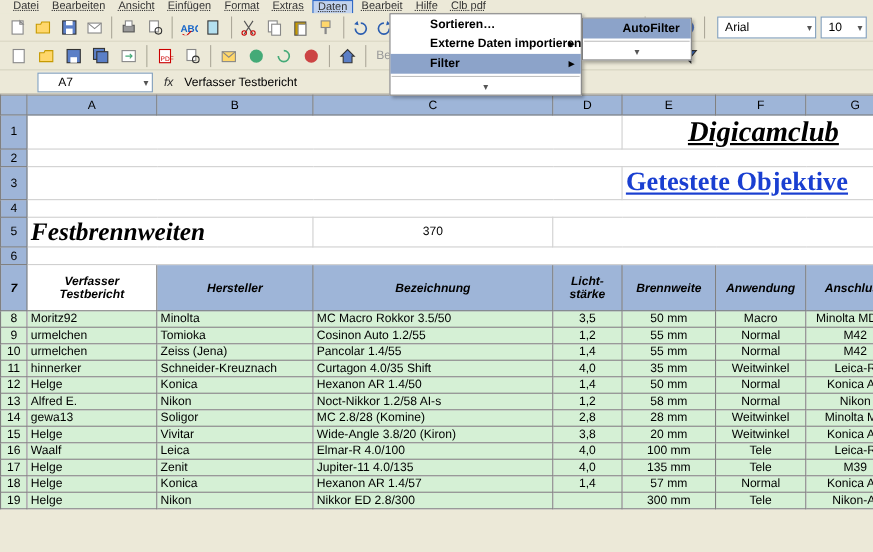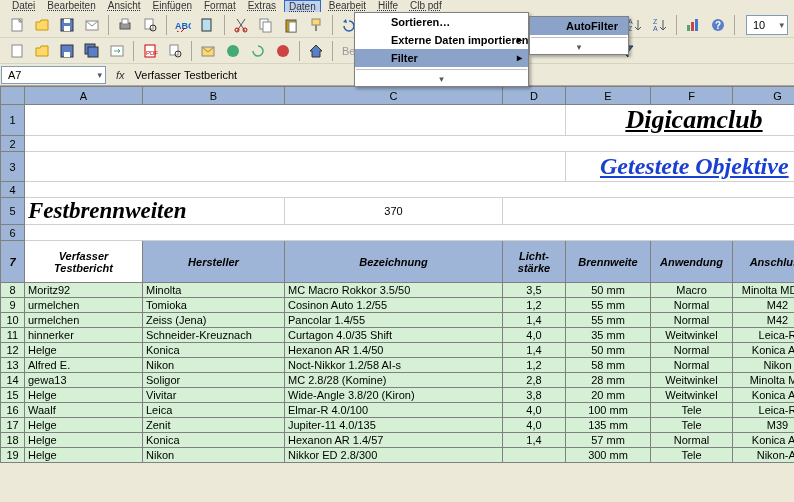--- a/index.html
+++ b/index.html
@@ -6,36 +6,36 @@
 body { background:#ece9d8; font-size:11px; overflow:hidden; width:794px; height:502px; position:relative; }
 .menubar { height:12px; background:#ece9d8; display:flex; padding:0 8px; gap:4px; font-size:10px; color:#333; align-items:center; overflow:hidden; }
 .menubar span { padding:0 4px; border-bottom:1px dotted transparent; text-decoration:underline dotted; }
 .toolbar { height:26px; background:#ece9d8; display:flex; align-items:center; padding:0 6px; gap:3px; border-bottom:1px solid #d6d3c0; position:relative; }
 .tb-btn { width:22px; height:22px; display:flex; align-items:center; justify-content:center; border:1px solid transparent; border-radius:2px; }
 .tb-sep { width:1px; height:20px; background:#aca899; margin:0 2px; }
 .font-pick { display:flex; align-items:center; gap:4px; margin-left:6px; }
 .font-box { background:#fff; border:1px solid #7f9db9; height:20px; padding:0 6px 0 6px; display:flex; align-items:center; font-size:11px; min-width:90px; position:relative; }
 .font-box::after { content:'▾'; position:absolute; right:3px; font-size:9px; color:#555; }
 .namebox-row { height:22px; background:#ece9d8; display:flex; align-items:center; border-bottom:1px solid #aca899; }
-.namebox { width:105px; background:#fff; border:1px solid #7f9db9; height:18px; margin-left:1px; padding:0 6px; display:flex; align-items:center; font-size:11px; position:relative; }
+.namebox { width:105px; background:#fff; border:1px solid #7f9db9; height:18px; margin-left:34px; padding:0 18px; display:flex; align-items:center; font-size:11px; position:relative; }
 .namebox::after { content:'▾'; position:absolute; right:3px; font-size:9px; color:#555; }
 .fx-lbl { font-style:italic; margin:0 10px; color:#333; font-size:11px; }
 .fx-txt { font-size:11px; color:#000; }
 .sheet { position:relative; background:#fff; }
 .grid { border-collapse:collapse; table-layout:fixed; width:810px; }
 .colhdr td { background:#9eb5d8; border:1px solid #808080; text-align:center; font-size:11px; height:18px; }
 .rowhdr { background:#9eb5d8; border:1px solid #808080; text-align:center; font-size:11px; width:24px; }
 .corner { background:#9eb5d8; border:1px solid #808080; width:24px; }
 .cell { border:1px solid #d0d0d0; background:#fff; height:16px; font-size:11px; padding:0 3px; white-space:nowrap; overflow:hidden; }
 .thead td { background:#9eb5d8; border:1px solid #808080; font-weight:bold; font-style:italic; text-align:center; font-size:11px; padding:2px 3px; }
 .thead .tall { height:42px; vertical-align:middle; }
 .green td { background:#d5f0d5; border:1px solid #808080; font-size:11px; padding:0 3px; height:15px; white-space:nowrap; overflow:hidden; }
 .center { text-align:center; }
 .title1 { font-family:'Times New Roman',serif; font-size:26px; font-weight:bold; font-style:italic; text-decoration:underline; color:#000; }
-.title2 { font-family:'Times New Roman',serif; font-size:24px; font-weight:bold; font-style:italic; text-decoration:underline; color:#1a3fd1;margin-left:31px; }
+.title2 { font-family:'Times New Roman',serif; font-size:24px; font-weight:bold; text-decoration:underline; color:#1a3fd1; }
 .section { font-family:'Times New Roman',serif; font-size:23px; font-weight:bold; font-style:italic; }
 .dmenu { position:absolute; background:#fff; border:1px solid #808080; box-shadow:2px 2px 3px rgba(0,0,0,.3); font-size:11px; z-index:100; }
 .dmenu .mi { padding:3px 24px 3px 36px; white-space:nowrap; position:relative;font-weight:bold; }
 .dmenu .mi.hl { background:#8ca3c9; color:#000; }
 .dmenu .sub::after { content:'▸'; position:absolute; right:6px; font-size:10px; }
 .dmenu .sep { height:1px; background:#c0c0c0; margin:2px 1px; }
 .dmenu .chev { text-align:center; padding:2px; font-size:9px; color:#555; }
 svg { display:block; }
 </style>
 </head>
@@ -168,20 +168,23 @@
       </svg>
     </div>
   <div class="tb-btn">
       <svg width="16" height="16">
         <circle cx="8" cy="8" r="6" fill="#5b7fc7"></circle>
         <text x="5" y="12" font-size="10" fill="#fff" font-weight="bold">?</text>
       </svg>
     </div>
   <div class="tb-sep"></div>
   <div class="font-pick">
+    <div class="font-box">
+        <span>Arial</span>
+      </div>
     <div class="font-box" style="min-width:42px">
         <span>10</span>
       </div>
   </div>
 </div>
 
 <div class="toolbar">
   <div class="tb-btn">
       <svg width="16" height="16">
         <rect x="3" y="2" width="10" height="12" fill="#fff" stroke="#888"></rect>

